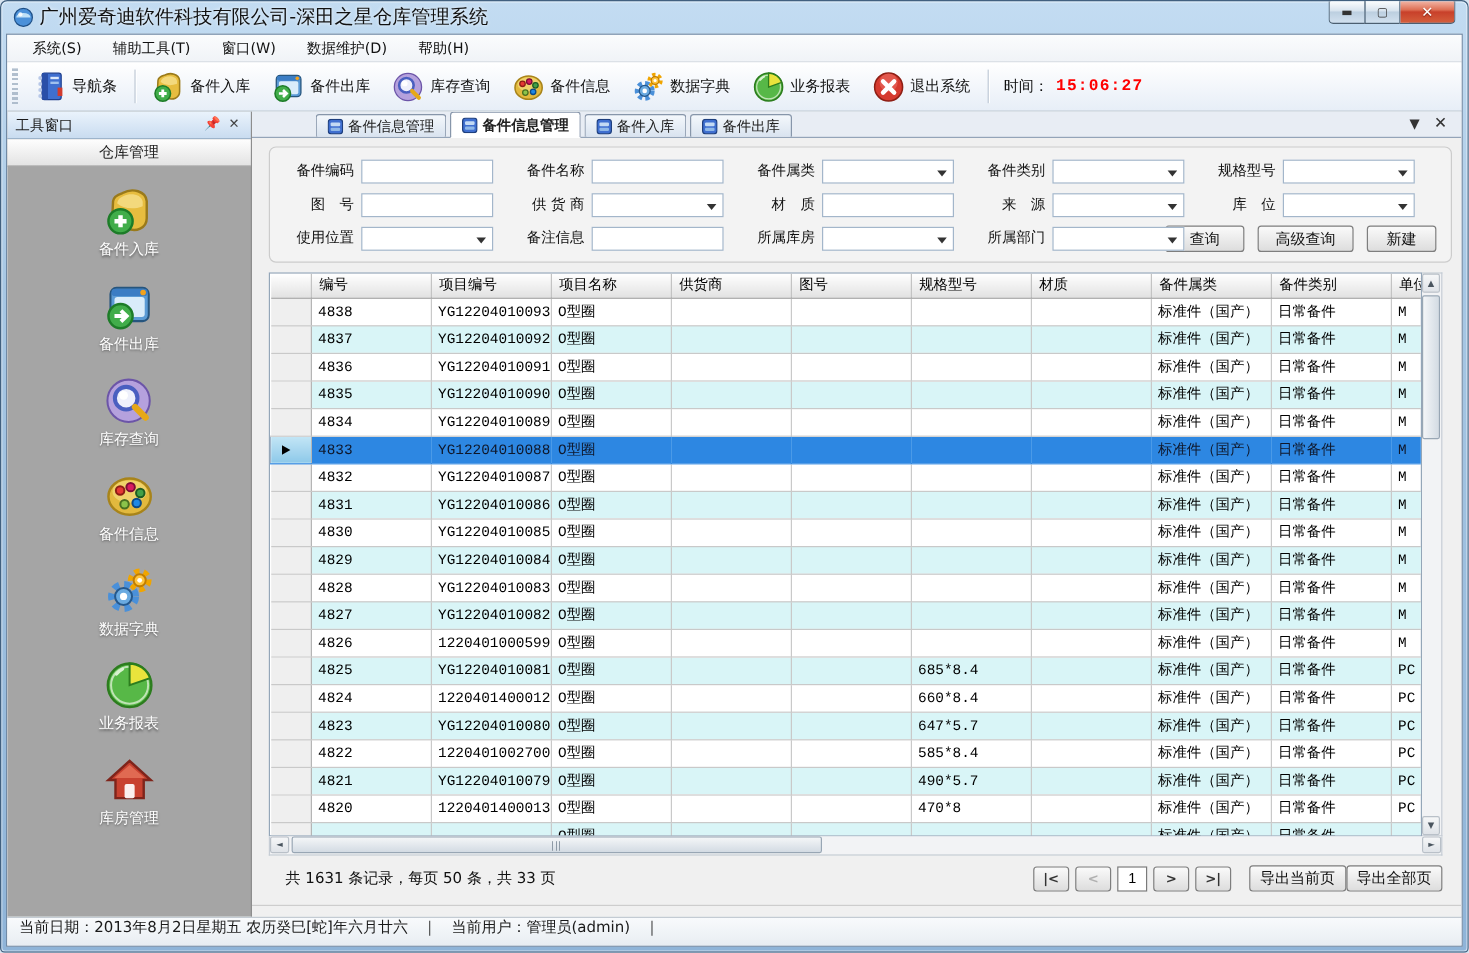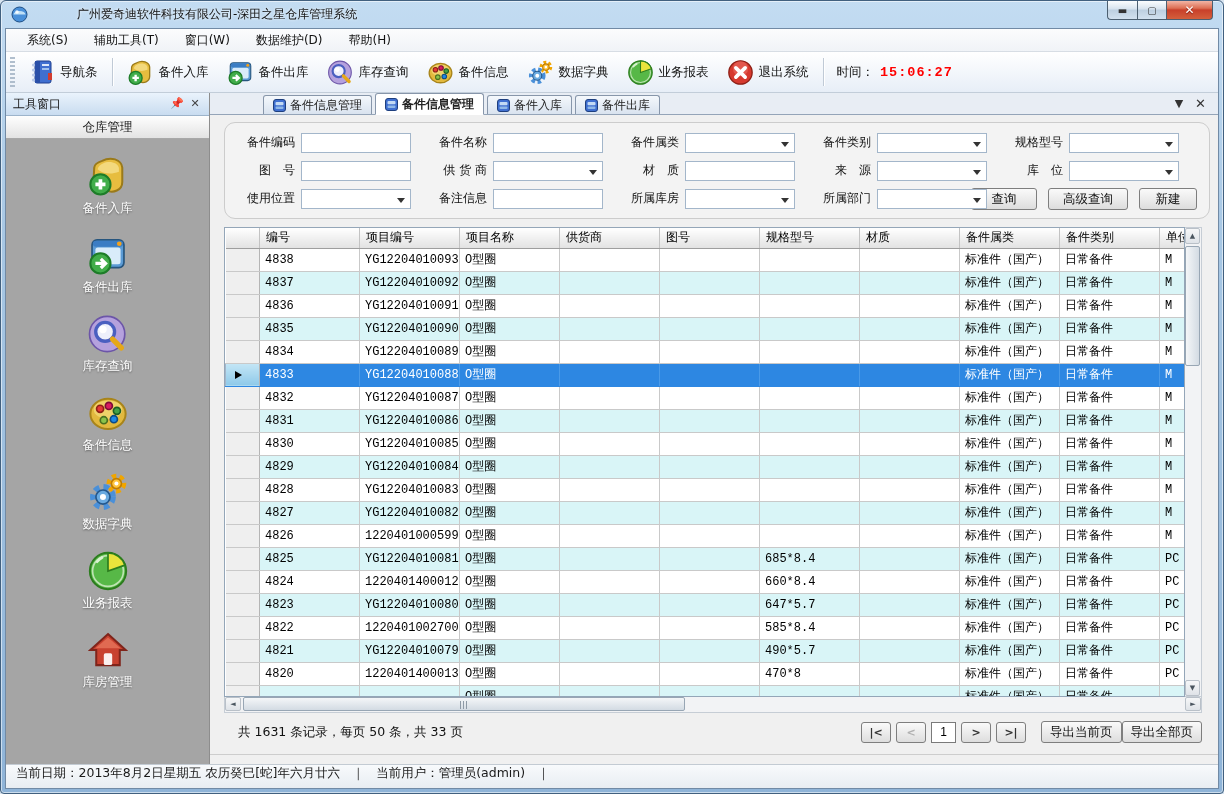--- a/index.html
+++ b/index.html
@@ -4,21 +4,21 @@
 <style>
   * { margin:0; padding:0; box-sizing:border-box; }
   html,body { width:1224px; height:794px; background:#d8e4f0; font-family:"DejaVu Sans","Liberation Sans",sans-serif; }
 
   
   .window { width:1224px; height:794px; border:1px solid #41607f; border-radius:6px 6px 4px 4px;
     background:linear-gradient(180deg,#c3dcf2 0%,#a7c7e4 30%,#8fb4d8 100%);
     box-shadow:inset 0 0 0 1px rgba(255,255,255,.55); padding:0 4px 4px 4px; display:flex; flex-direction:column; }
   .titlebar { height:27px; display:flex; align-items:center; padding-left:6px; position:relative; }
   .titlebar .ticon { width:17px; height:17px; margin-right:5px; }
-  .title-text { font-size:12px; color:#111; text-shadow:0 0 3px rgba(255,255,255,.9);margin-left:44px; }
+  .title-text { font-size:16px; color:#111; text-shadow:0 0 3px rgba(255,255,255,.9); }
   .winbtns { position:absolute; top:0; right:6px; display:flex; }
   .wbtn { height:19px; border:1px solid #4c5f70; border-top:none; display:flex; align-items:center; justify-content:center;
     background:linear-gradient(180deg,#fbfdfe 0%,#d7e3ee 45%,#bccfe0 50%,#d2e1ef 100%); color:#333; font-size:10px; cursor:pointer; }
   .wbtn.min { width:30px; border-radius:0 0 0 4px; border-right:none; }
   .wbtn.max { width:29px; border-right:none; }
   .wbtn.close { width:47px; border-radius:0 0 4px 0; color:#fff; font-weight:bold; font-size:12px;
     background:linear-gradient(180deg,#f2b5a5 0%,#dd6f54 40%,#c8402a 50%,#d45f3c 100%); text-shadow:0 1px 1px #7d1d10; }
   .win-body { flex:1; background:#eef1f4; border:1px solid #718aa5; display:flex; flex-direction:column; overflow:hidden; }
 
   
@@ -62,21 +62,21 @@
     border:1px solid #8796aa; border-bottom:none; border-radius:3px 3px 0 0;
     background:linear-gradient(180deg,#f4f8fc,#d9e3ef); cursor:pointer; white-space:nowrap; }
   .tab.active { height:22px; background:#ffffff; font-weight:bold; margin-bottom:-1px; border-bottom:1px solid #fff; }
   .tab .tabicon { width:13px; height:13px; }
   .tab-tools { margin-left:auto; display:flex; align-items:center; gap:12px; padding-right:12px; height:100%; }
   .tab-tools .tt { font-size:11px; color:#333; cursor:pointer; line-height:1; }
 
   .tabpage { flex:1; display:flex; flex-direction:column; padding:7px 8px 0 14px; overflow:hidden; }
 
   
-  .searchpanel { border:1px solid #cccccc; border-radius:11px; background:#f3f3f3; padding:9px 12px 8px 12px; flex:none; }
+  .searchpanel { border:1px solid #cccccc; border-radius:6px; background:#f3f3f3; padding:9px 12px 8px 12px; flex:none; }
   .form-row { display:grid; grid-template-columns:repeat(5,1fr); margin-bottom:7px; }
   .form-row:last-child { margin-bottom:0; }
   .fg { display:flex; align-items:center; height:21px; }
   .fg .flabel { width:58px; flex:none; text-align:right; font-size:12px; color:#111; margin-right:6px; white-space:nowrap; }
   .fld { width:110px; height:20px; border:1px solid #a3b6ca; background:#fff; font-size:12px; padding:0 4px;
     font-family:"DejaVu Sans",sans-serif; }
   .sel { width:110px; height:20px; border:1px solid #a3b6ca; background:#fff; position:relative; cursor:pointer; }
   .sel .arr { position:absolute; right:5px; top:8px; width:0; height:0; border:4px solid transparent; border-top:5px solid #333; }
   .form-buttons { grid-column:5; display:flex; justify-content:flex-end; gap:11px; margin-left:-62px; }
   .btn { height:22px; border:1px solid #7e7e7e; border-radius:3px; font-size:12.5px; color:#111; cursor:pointer;
@@ -87,21 +87,21 @@
   .grid-area { display:flex; flex:none; margin-top:8px; }
   .grid { width:961px; border:1px solid #94a6b8; background:#fff; overflow:hidden; height:470px; }
   table.parts { border-collapse:collapse; table-layout:fixed; width:961px; }
   table.parts th { height:20px; background:linear-gradient(180deg,#ffffff,#e2e2e2); border-right:1px solid #c3c3c3;
     border-bottom:1px solid #9e9e9e; font-size:12px; font-weight:normal; color:#000; text-align:left; padding:0 0 0 6px;
     white-space:nowrap; overflow:hidden; }
   table.parts td { height:23px; border-right:1px solid #c9c9c9; border-bottom:1px solid #c9c9c9; font-size:12px;
     font-family:"Liberation Mono","DejaVu Sans Mono",monospace; color:#000; padding:0 0 0 5px; white-space:nowrap; overflow:hidden; }
   table.parts td.rowsel { background:#efefef; border-right:1px solid #b5b5b5; padding:0; }
   tr.alt td { background:#d9f5f7; }
-  tr.sel td { background:#2d87e2; color:#ffffff; border-right-color:#4a9ae8; border-bottom-color:#2d87e2;margin-top:28px; }
+  tr.sel td { background:#2d87e2; color:#0f172a; border-right-color:#4a9ae8; border-bottom-color:#2d87e2;margin-top:28px; }
   tr.sel td.rowsel { background:linear-gradient(180deg,#c4e6f6,#8ec9e9); position:relative; }
   tr.sel td.rowsel::after { content:""; position:absolute; left:9px; top:7px; width:0; height:0;
     border-left:7px solid #000; border-top:4.5px solid transparent; border-bottom:4.5px solid transparent; }
   tr.partial td { height:11px; border-bottom:none; }
   tr.partial td .clipped { display:block; height:22px; line-height:22px; }
 
   
   .vscroll { width:17px; height:470px; background:#f2f3f5; border:1px solid #c6cdd5; border-left:none; display:flex; flex-direction:column; }
   .vs-btn,.hs-btn { flex:none; width:15px; height:16px; background:linear-gradient(180deg,#f6f7f8,#dfe3e8); border:1px solid #b9c0c8;
     border-radius:2px; display:flex; align-items:center; justify-content:center; font-size:7px; color:#4a555f; cursor:pointer; }

